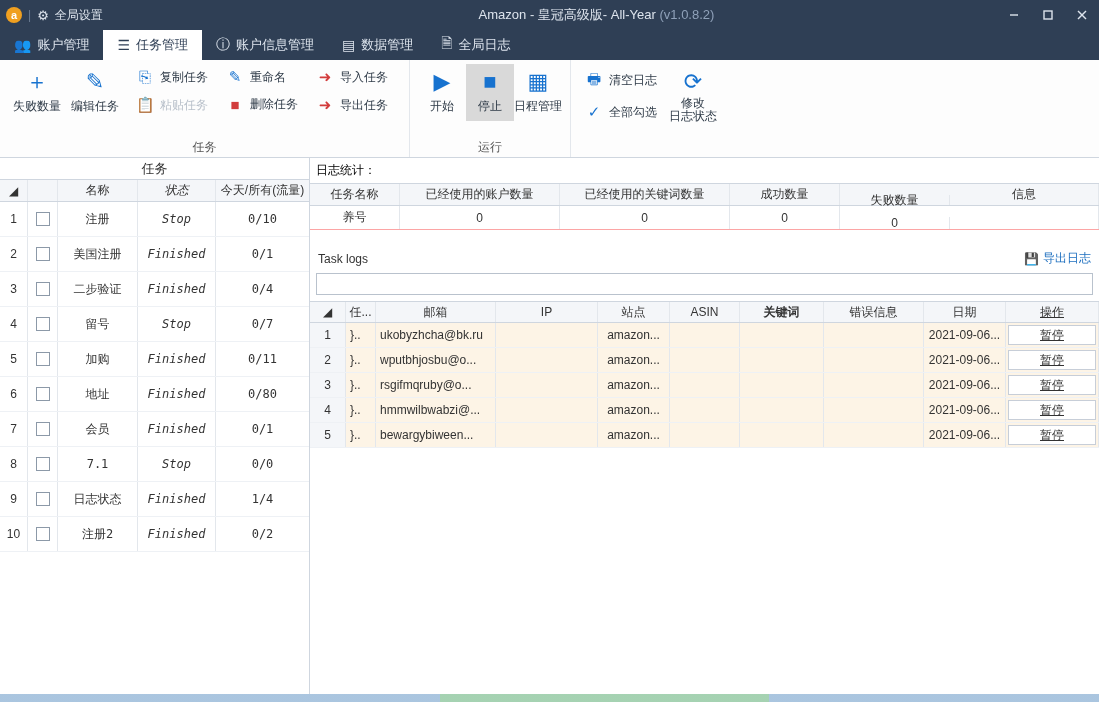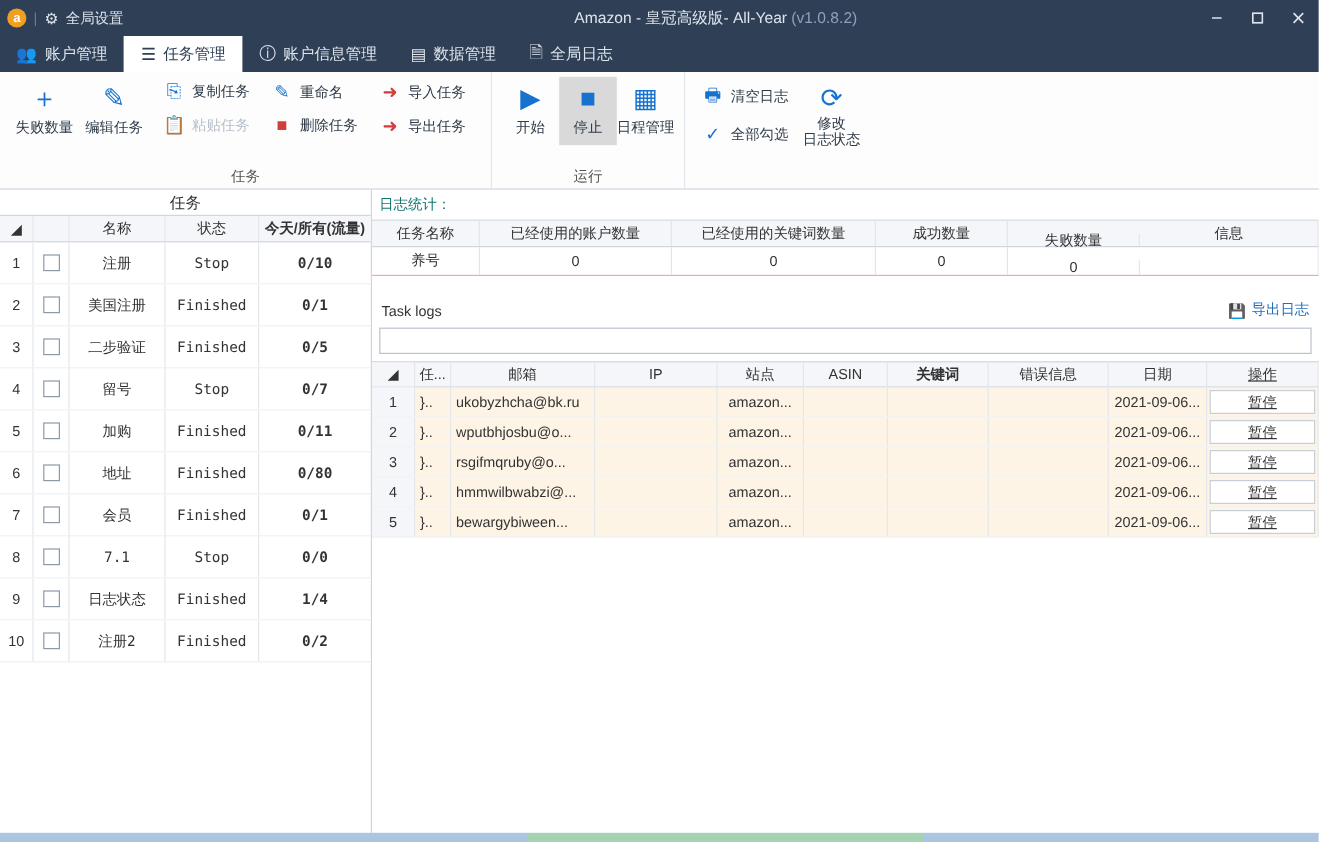--- a/index.html
+++ b/index.html
@@ -43,29 +43,29 @@
   
   .content { display: flex; height: calc(702px - 30px - 30px - 98px - 8px); border-top: none; }
   .left-pane { width: 310px; border-right: 1px solid #cfd6df; display: flex; flex-direction: column; }
   .left-pane .pane-title { height: 22px; border-bottom: 1px solid #cfd6df; text-align: center; font-size: 13px; color: #333; display:flex; align-items:center; justify-content:center; }
   .grid-head { display: flex; height: 22px; background: #f4f6f9; border-bottom: 1px solid #cfd6df; font-size: 12px; color: #333; }
   .grid-head div, .grid-row div { border-right: 1px solid #e3e7ec; display: flex; align-items: center; justify-content: center; }
   .grid-head div:last-child, .grid-row div:last-child { border-right: none; }
   .col-arrow { width: 28px; }
   .col-chk { width: 30px; }
   .col-name { width: 80px; }
-  .col-status { width: 78px; }
-  .col-flow { flex: 1; font-weight: bold; }
+  .col-status { width: 78px; font-style: italic; }
+  .col-flow { flex: 1; }
   .grid-body { flex: 1; overflow: auto; }
   .grid-row { display: flex; height: 35px; border-bottom: 1px solid #eef1f5; font-size: 12px; color: #333; font-family: Consolas, monospace; }
   .grid-row .col-name, .grid-row .col-status, .grid-row .col-flow { font-family: Consolas, monospace; }
   .chkbox { width: 14px; height: 14px; border: 1px solid #8c99a8; background: #fff; }
 
   .right-pane { flex: 1; display: flex; flex-direction: column; }
-  .stats-label { font-size: 12px; padding: 4px 6px; color: #0f766e; border-bottom: 1px solid #cfd6df; }
+  .stats-label { font-size: 12px; padding: 4px 6px; color: #000000; border-bottom: 1px solid #cfd6df; }
   .stats-head, .stats-row { display: flex; font-size: 12px; color: #333; }
   .stats-head { background: #f4f6f9; border-bottom: 1px solid #cfd6df; height: 22px; }
   .stats-row { height: 24px; border-bottom: 1px solid #fca5a5; }
   .stats-head div, .stats-row div { border-right: 1px solid #e3e7ec; display: flex; align-items: center; justify-content: center; }
   .sc-name { width: 90px; }
   .sc-acc  { width: 160px; }
   .sc-kw   { width: 170px; }
   .sc-ok   { width: 110px; }
   .sc-fail { width: 110px; margin-top: 11px; }
   .sc-info { flex: 1; }
@@ -271,21 +271,21 @@
           <div class="col-status">Finished</div>
           <div class="col-flow">0/1</div>
         </div>
         <div class="grid-row">
           <div class="col-arrow">3</div>
           <div class="col-chk">
             <span class="chkbox"></span>
           </div>
           <div class="col-name">二步验证</div>
           <div class="col-status">Finished</div>
-          <div class="col-flow">0/5</div>
+          <div class="col-flow">0/4</div>
         </div>
         <div class="grid-row">
           <div class="col-arrow">4</div>
           <div class="col-chk">
             <span class="chkbox"></span>
           </div>
           <div class="col-name">留号</div>
           <div class="col-status">Stop</div>
           <div class="col-flow">0/7</div>
         </div>

